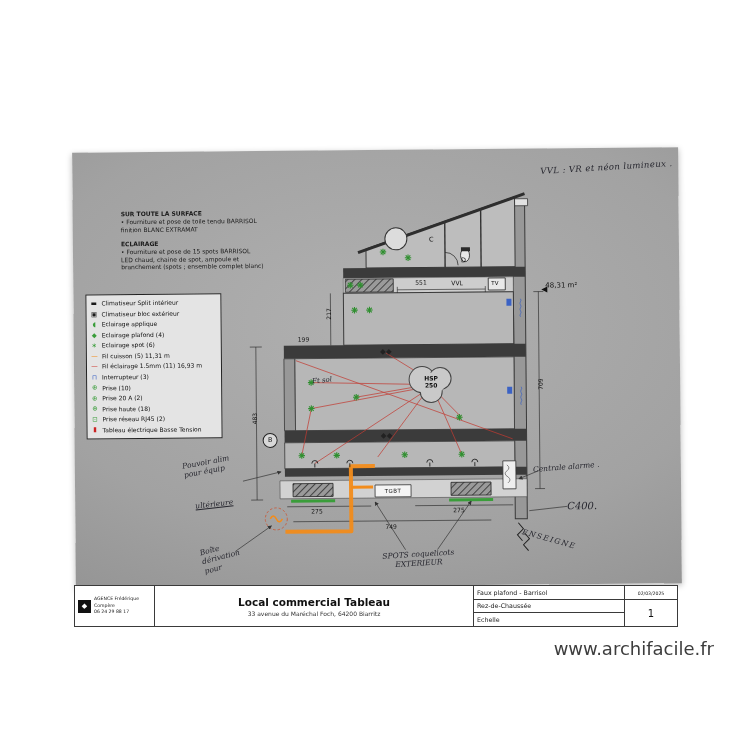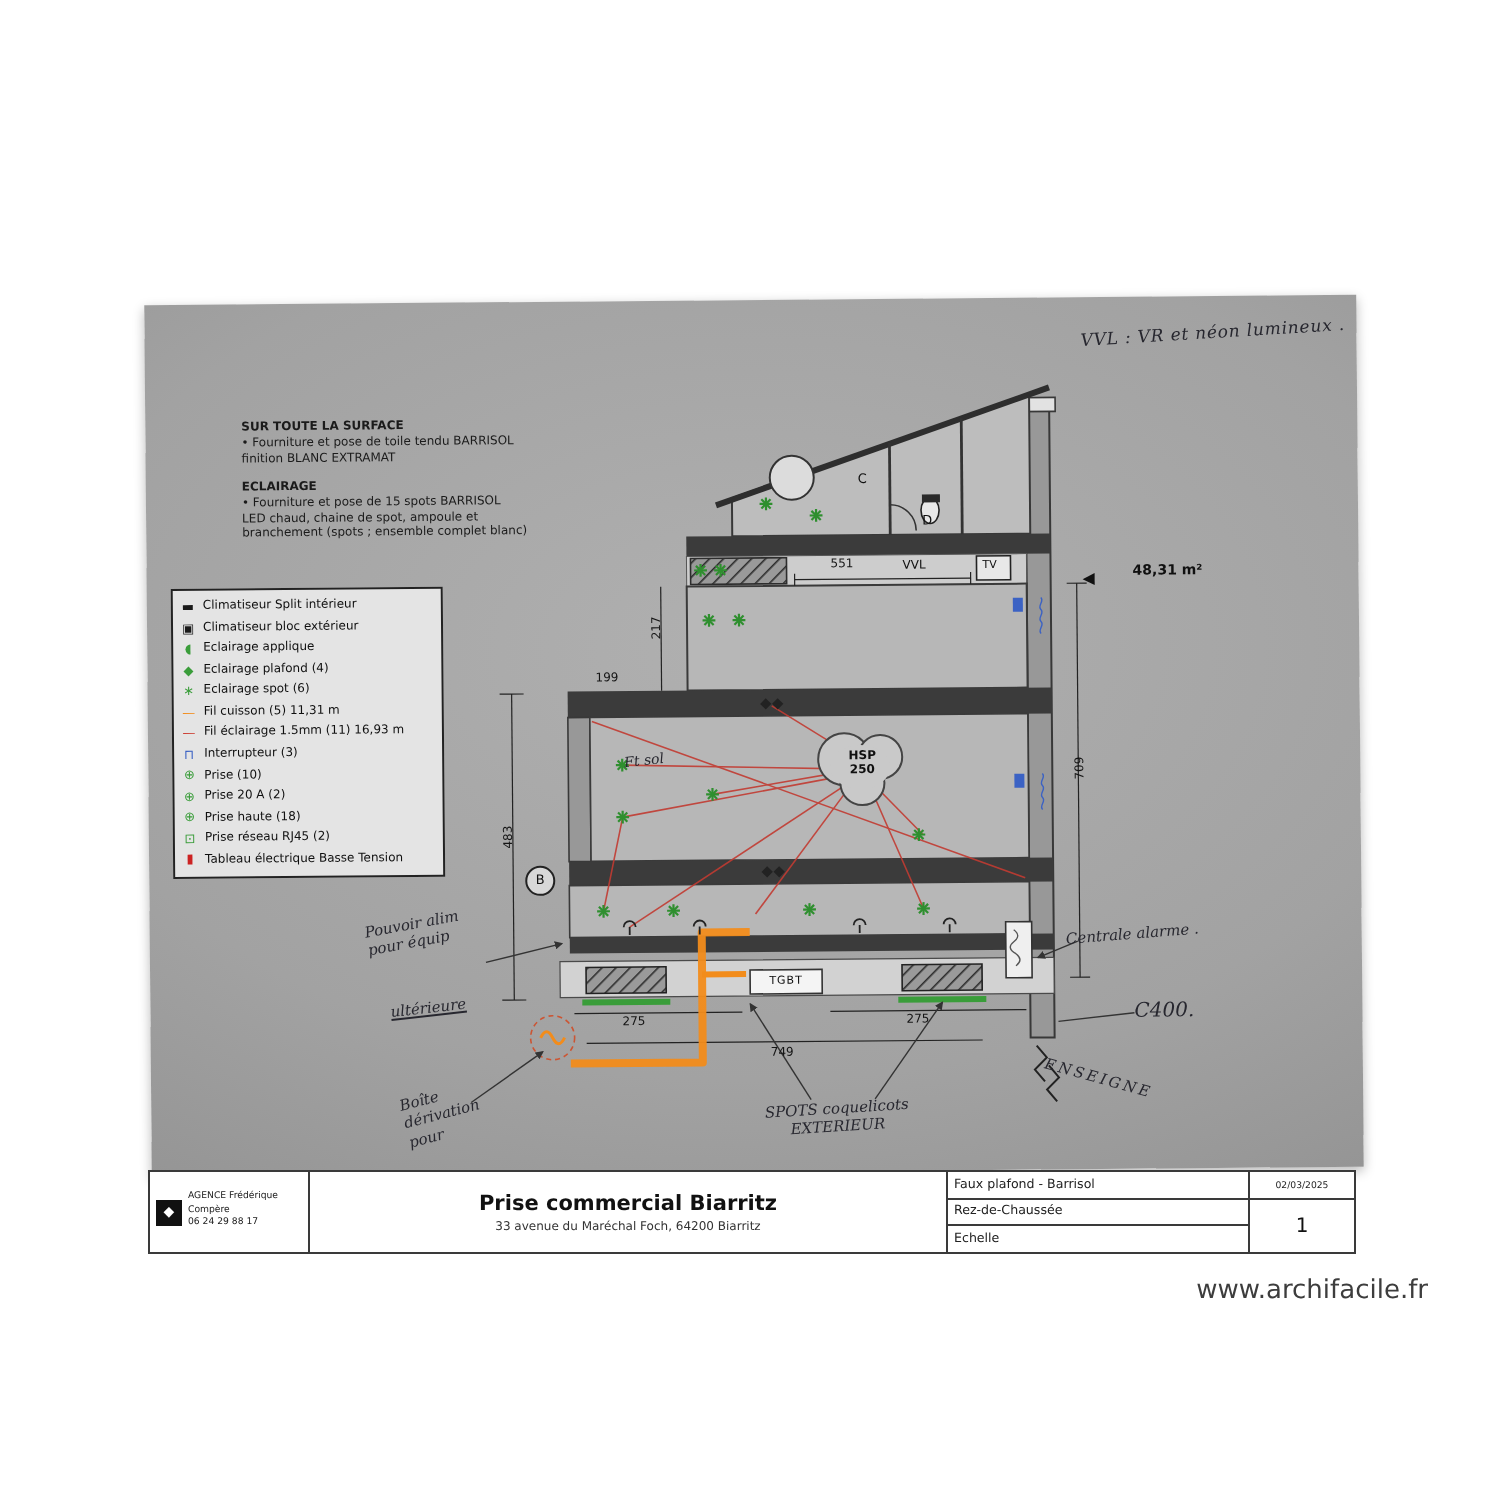--- a/index.html
+++ b/index.html
@@ -45,21 +45,21 @@
   .tb-title{font-size:10.5px;font-weight:bold;color:#111;}
   .tb-addr{font-size:6px;color:#333;margin-top:2px;}
   .tb-rows{width:150px;border-right:1px solid #3a3a3a;display:flex;flex-direction:column;}
   .tb-row{flex:1;font-size:6.3px;padding:2.5px 0 0 3px;border-bottom:1px solid #3a3a3a;
           color:#222;box-sizing:border-box;}
   .tb-row.last{border-bottom:none;}
   .tb-meta{width:52px;display:flex;flex-direction:column;}
   .tb-date{height:14px;border-bottom:1px solid #3a3a3a;font-size:4.6px;text-align:center;
            padding-top:4.5px;box-sizing:border-box;color:#222;}
   .tb-page{flex:1;display:flex;align-items:center;justify-content:center;font-size:10px;color:#111;}
-  .site{position:absolute;right:36px;top:638px;font-size:13px;color:#3d3d3d;}
+  .site{position:absolute;right:36px;top:638px;font-size:18px;color:#3d3d3d;}
 </style>
 </head>
 <body>
 
 <div class="photo">
 
   <svg class="plan-svg" width="606" height="437" viewBox="0 0 606 437">
     <defs>
       <pattern id="hatch" width="5" height="5" patternUnits="userSpaceOnUse" patternTransform="rotate(45)">
         <rect width="5" height="5" fill="#9a9a9a"></rect>
@@ -266,21 +266,21 @@
       </div>
     <div class="legend-item">
         <span class="lg-ic" style="color: rgb(204, 34, 34);">▮</span>
         <span>Tableau électrique Basse Tension</span>
       </div>
   </div>
 
   <div class="dim" style="left:342px;top:129px;">551</div>
   <div class="lbl" style="left:378px;top:130px;font-size:6px;">VVL</div>
   <div class="lbl" style="left:418px;top:131px;font-size:5.5px;">TV</div>
-  <div class="lbl" style="left:493px;top:133px;font-size:7px;font-weight:bold;">48,31 m²</div>
+  <div class="lbl" style="left:472px;top:133px;font-size:7px;font-weight:normal;">48,31 m²</div>
   <div class="dim vdim" style="left:245px;top:160px;">217</div>
   <div class="dim" style="left:224px;top:185px;">199</div>
   <div class="dim vdim" style="left:170px;top:264px;">483</div>
   <div class="dim vdim" style="left:456px;top:232px;">709</div>
   <div class="dim" style="left:236px;top:357px;">275</div>
   <div class="dim" style="left:310px;top:373px;">749</div>
   <div class="dim" style="left:378px;top:357px;">275</div>
   <div class="lbl" style="left:356px;top:86px;">C</div>
   <div class="lbl" style="left:388px;top:107px;">D</div>
   <div class="room-b" style="left:188px;top:282px;">B</div>
@@ -313,21 +313,21 @@
 
 <div class="titleblock">
   <div class="tb-logo">
     <div class="tb-logo-mark">◆</div>
     <div class="tb-agency">
       <div>AGENCE Frédérique Compère</div>
       <div>06 24 29 88 17</div>
     </div>
   </div>
   <div class="tb-main">
-    <div class="tb-title">Prise commercial Biarritz</div>
+    <div class="tb-title">Local commercial Tableau</div>
     <div class="tb-addr">33 avenue du Maréchal Foch, 64200 Biarritz</div>
   </div>
   <div class="tb-rows">
     <div class="tb-row">Faux plafond - Barrisol</div>
     <div class="tb-row">Rez-de-Chaussée</div>
     <div class="tb-row last">Echelle</div>
   </div>
   <div class="tb-meta">
     <div class="tb-date">02/03/2025</div>
     <div class="tb-page">1</div>

